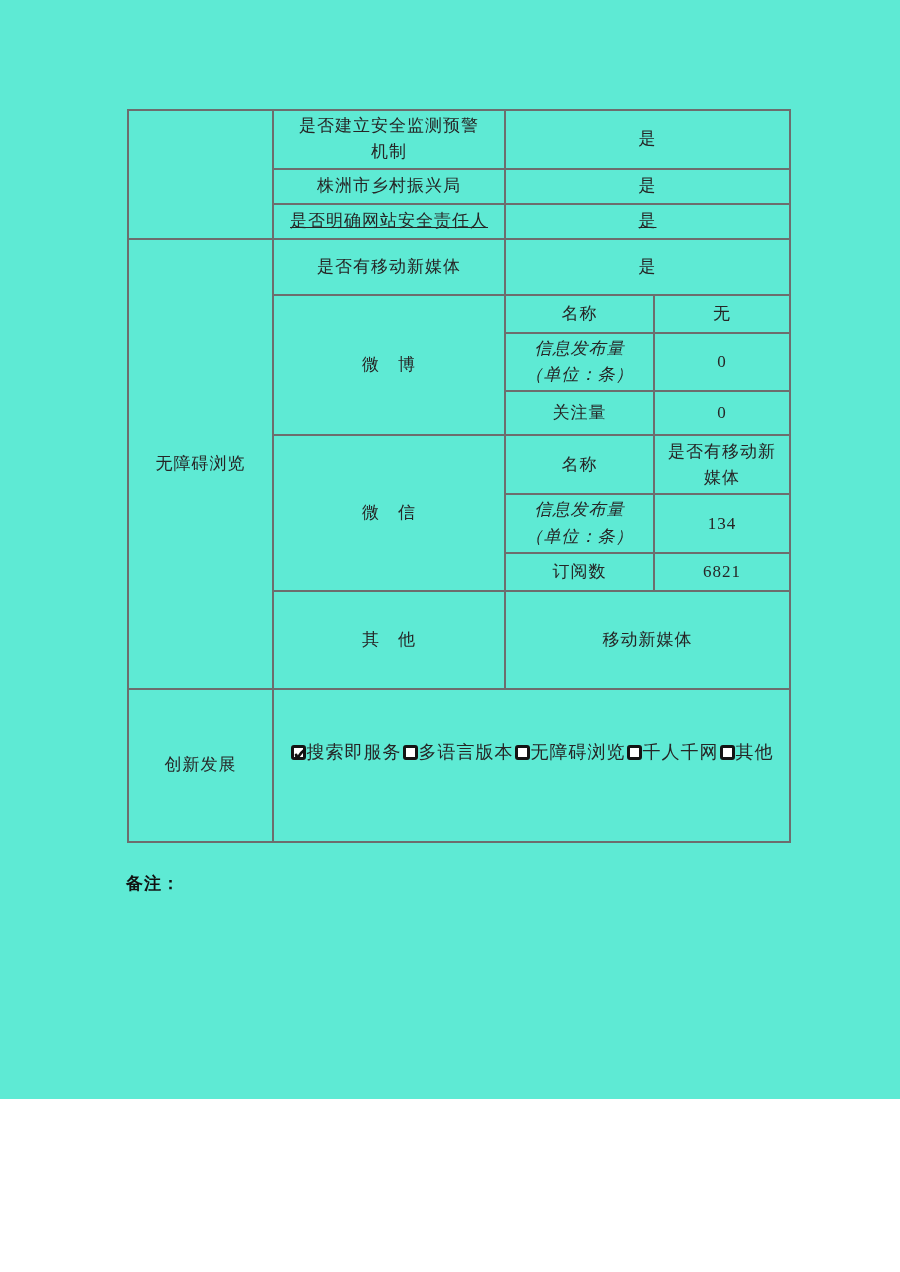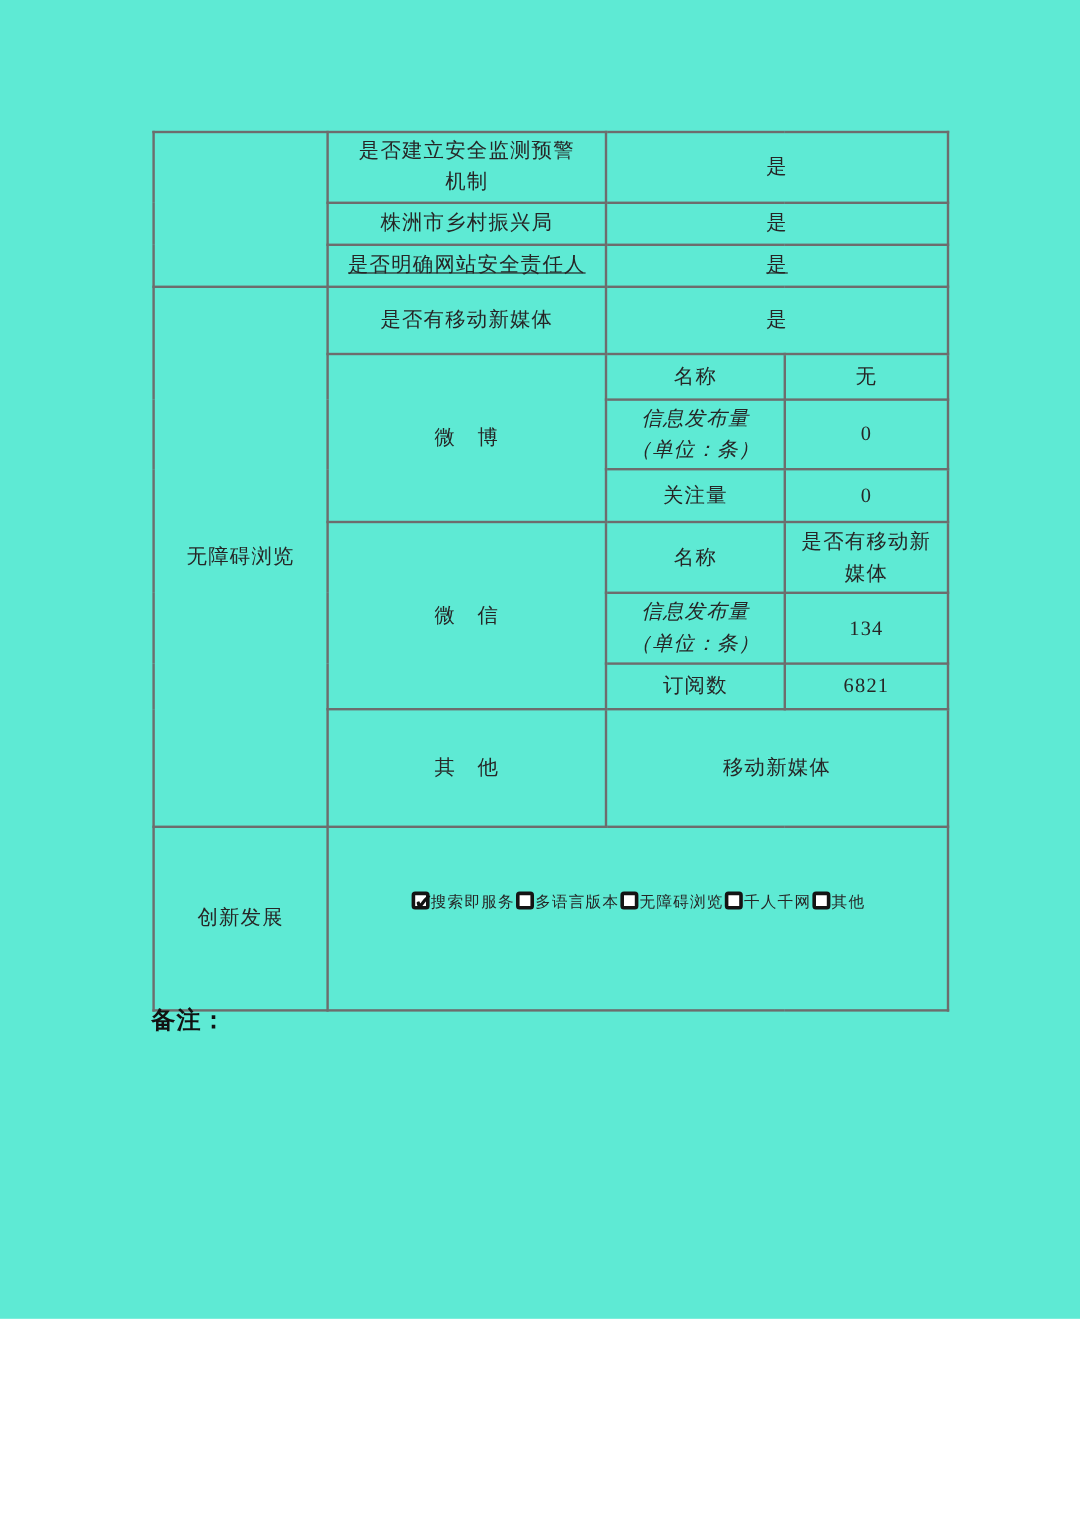--- a/index.html
+++ b/index.html
@@ -50,21 +50,21 @@
   tr.r11 { height: 98px; }
   tr.r12 { height: 153px; }
 
   .wrap10 { max-width: 188px; margin: 0 auto; }
   .lbl-line { display: block; font-style: italic; }
 
   
   .cbrow {
     position: relative;
     top: -13px;
-    font-size: 13px;
+    font-size: 18px;
     letter-spacing: 1px;
     white-space: nowrap;
     text-align: center;
   }
   .opt { display: inline-block; }
   .cb {
     position: relative;
     display: inline-block;
     width: 15px; height: 15px;
     border: 3px solid #141414;
@@ -78,24 +78,24 @@
     position: absolute;
     left: -1px; top: -8px;
     font-family: "DejaVu Sans", sans-serif;
     font-size: 19px;
     font-weight: bold;
     color: #101010;
   }
 
   .remark {
     position: absolute;
-    left: 126px; top: 837px;
+    left: 126px; top: 872px;
     font-family: Liberation Mono, monospace;
     font-weight: 700;
-    font-size: 20px;
+    font-size: 17px;
     letter-spacing: 1px;
     color: #111111;
   }
   .pagenum {
     position: absolute;
     left: 0; top: 1182px;
     width: 900px;
     text-align: center;
     font-size: 18px;
     color: #222222;

